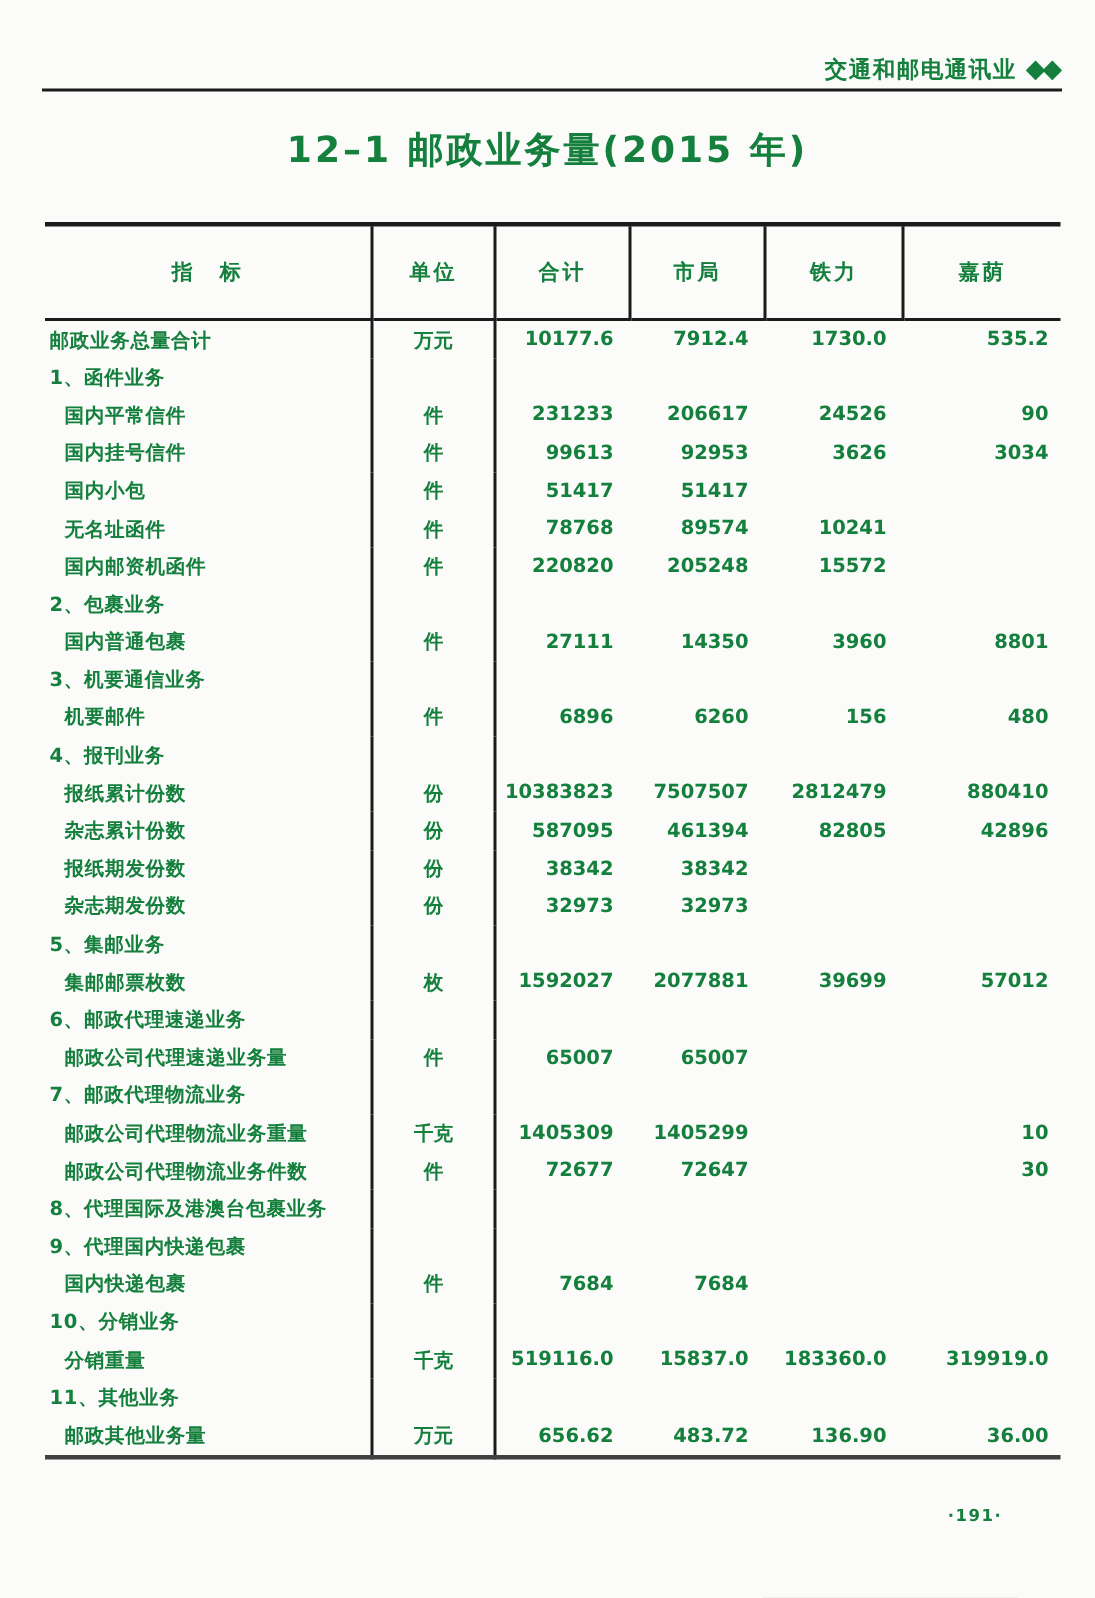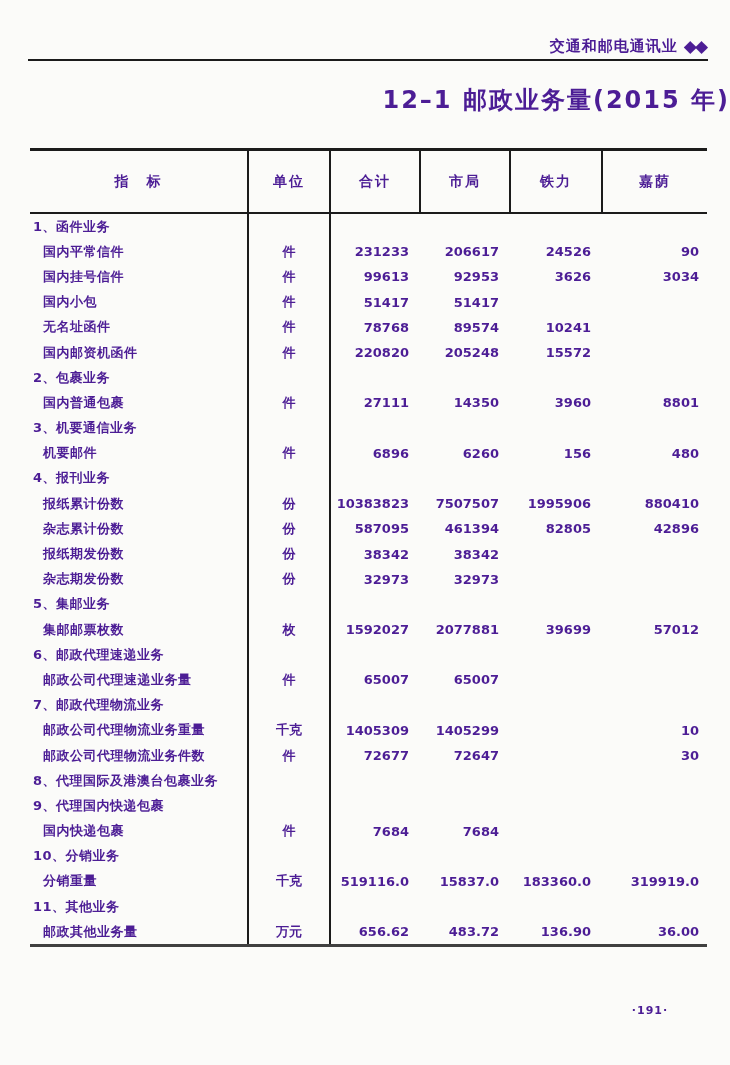--- a/index.html
+++ b/index.html
@@ -2,39 +2,39 @@
 <html><head>
 <meta charset="utf-8">
 <style>
   html,body{margin:0;padding:0;background:#e8e8e6;}
   .page{
     position:relative;
     width:730px;height:1065px;
     margin:0 auto;
     background:#fbfbf9;
     font-family:"DejaVu Sans","Liberation Sans",sans-serif;
-    color:#4c1d95;
+    color:#15803d;
     overflow:hidden;
   }
   
   .chapter-bar{
     position:absolute;top:36px;right:24px;
     font-size:15px;font-weight:bold;letter-spacing:1px;
     display:flex;align-items:center;gap:6px;
     white-space:nowrap;
   }
   .chapter-bar .diamonds{font-size:17px;letter-spacing:-2px;}
   .header-rule{
     position:absolute;top:59px;left:28px;width:680px;height:2px;
     background:#1b1b1b;
   }
   
   .page-title{
     position:absolute;top:84px;left:0;width:730px;
-    text-align:right;
+    text-align:center;
     font-size:24px;font-weight:bold;letter-spacing:2px;
     margin:0;
   }
   
   .tbl-wrap{position:absolute;top:148px;left:30px;width:677px;}
   table{
     width:677px;border-collapse:collapse;table-layout:fixed;
     border-top:3px solid #1b1b1b;
     border-bottom:3px solid #404040;
   }
@@ -97,20 +97,28 @@
             <th>指　标</th>
             <th>单位</th>
             <th>合计</th>
             <th>市局</th>
             <th>铁力</th>
             <th>嘉荫</th>
           </tr>
       </thead>
       <tbody id="body-rows">
           <tr>
+            <td class="lbl">邮政业务总量合计</td>
+            <td class="unit">万元</td>
+            <td class="val">10177.6</td>
+            <td class="val">7912.4</td>
+            <td class="val">1730.0</td>
+            <td class="val last">535.2</td>
+          </tr>
+          <tr>
             <td class="lbl">1、函件业务</td>
             <td class="unit"></td>
             <td class="val"></td>
             <td class="val"></td>
             <td class="val"></td>
             <td class="val last"></td>
           </tr>
           <tr>
             <td class="lbl indent">国内平常信件</td>
             <td class="unit">件</td>
@@ -189,21 +197,21 @@
             <td class="val"></td>
             <td class="val"></td>
             <td class="val"></td>
             <td class="val last"></td>
           </tr>
           <tr>
             <td class="lbl indent">报纸累计份数</td>
             <td class="unit">份</td>
             <td class="val">10383823</td>
             <td class="val">7507507</td>
-            <td class="val">1995906</td>
+            <td class="val">2812479</td>
             <td class="val last">880410</td>
           </tr>
           <tr>
             <td class="lbl indent">杂志累计份数</td>
             <td class="unit">份</td>
             <td class="val">587095</td>
             <td class="val">461394</td>
             <td class="val">82805</td>
             <td class="val last">42896</td>
           </tr>

